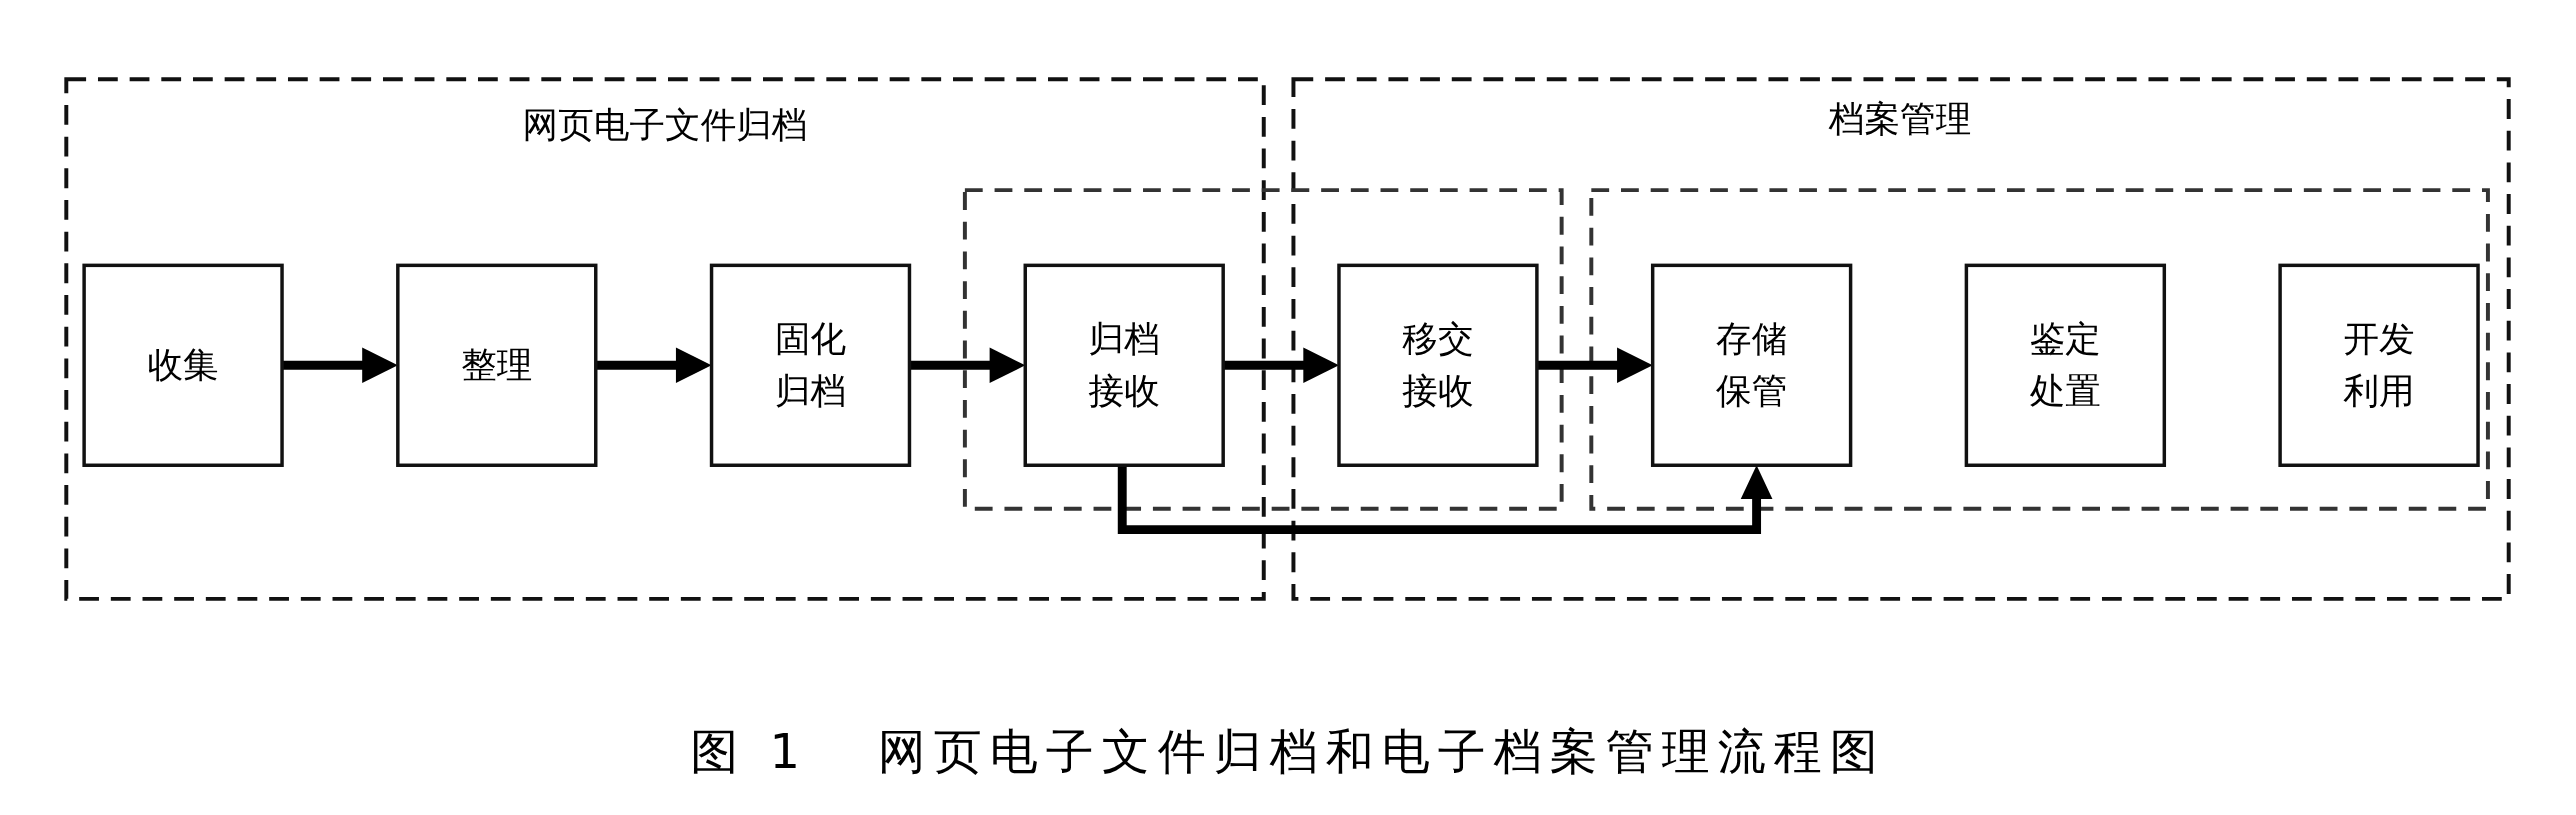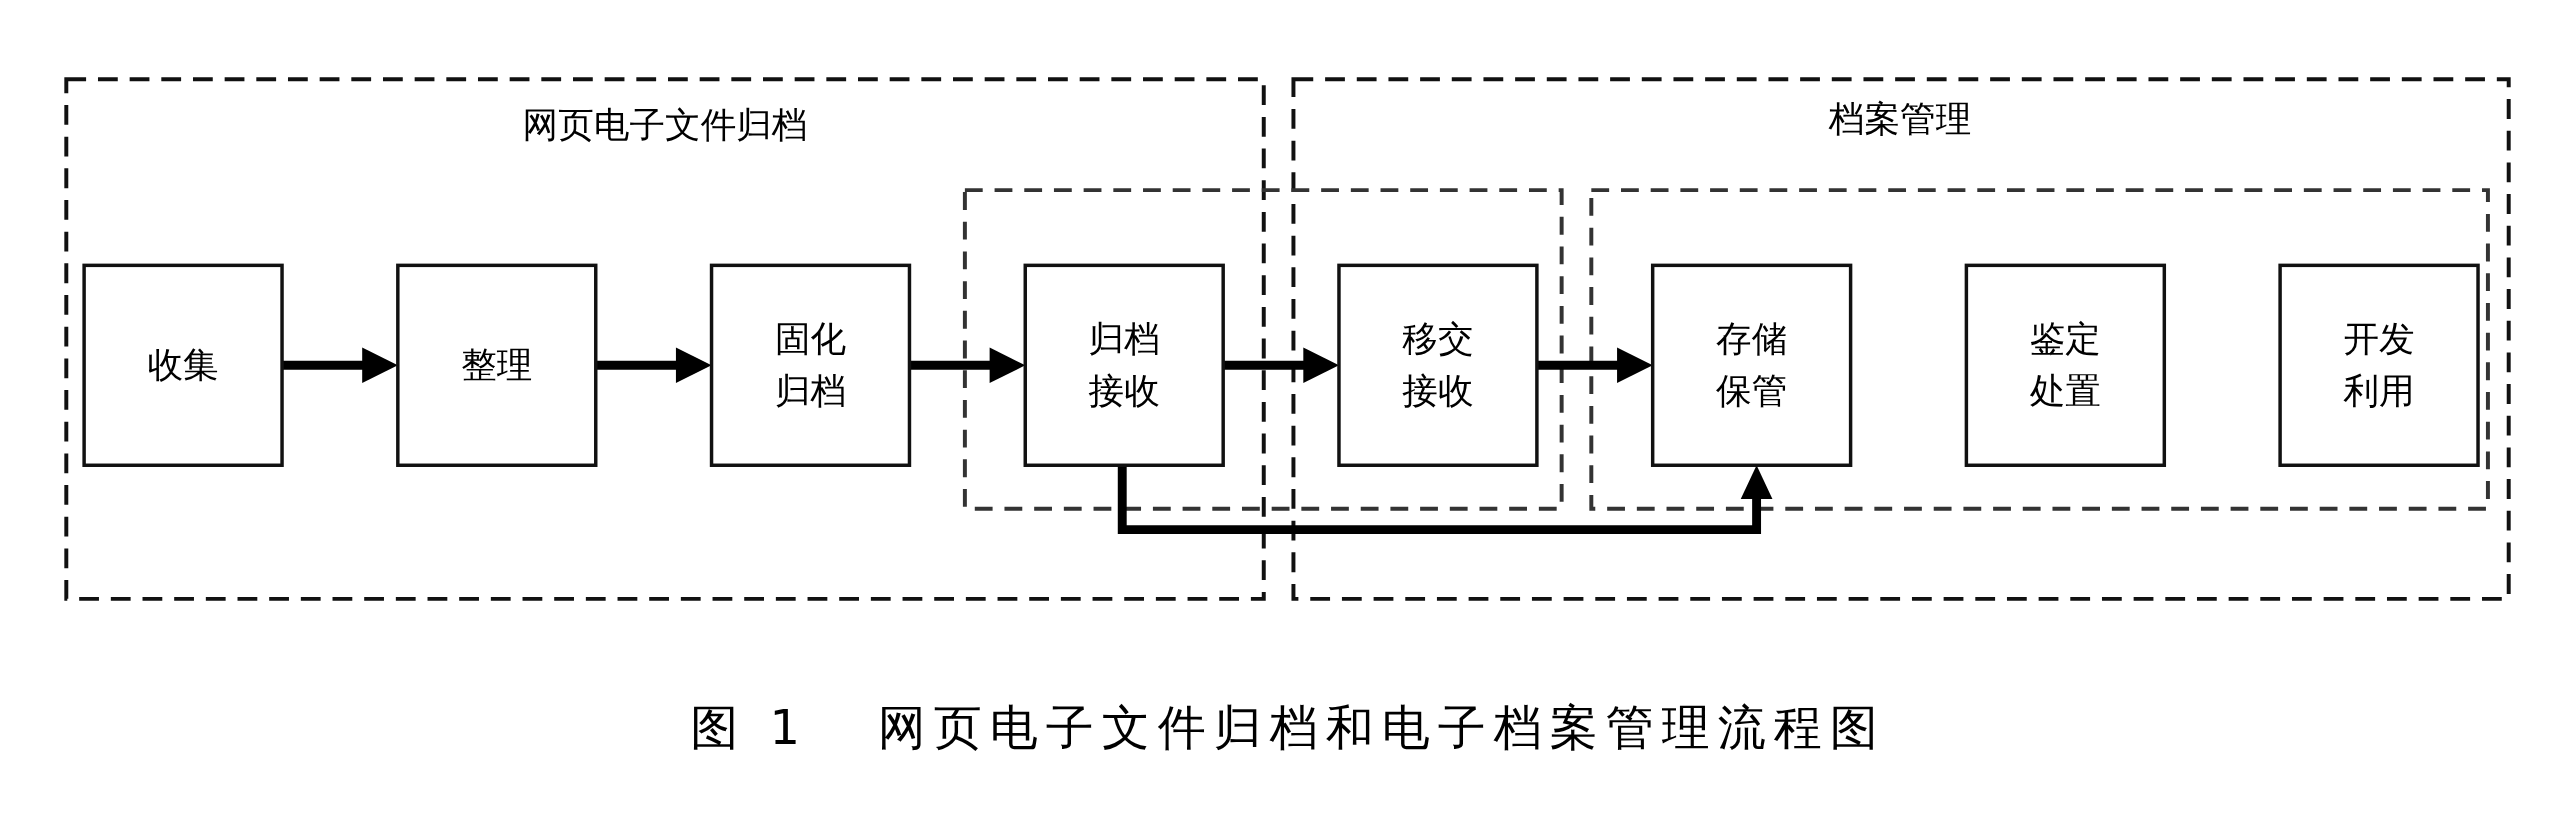--- a/index.html
+++ b/index.html
@@ -6,21 +6,21 @@
   body { width: 2576px; height: 815px; position: relative; overflow: hidden;
          font-family: "DejaVu Serif", "Liberation Serif", serif; color: #000; }
   svg#diagram { position: absolute; left: 0; top: 0; }
   .dash-outer { fill: none; stroke: #111; stroke-width: 4; stroke-dasharray: 20 12; }
   .dash-inner { fill: none; stroke: #333; stroke-width: 4; stroke-dasharray: 18 12; }
   .box { fill: #fff; stroke: #111; stroke-width: 3.5; }
   .arrow-line { stroke: #000; stroke-width: 9; fill: none; stroke-linecap: round; stroke-linejoin: miter; }
   .arrow-head { fill: #000; }
   .group-title { font-size: 36px; text-anchor: middle; fill: #000; }
   .box-text { font-size: 36px; text-anchor: middle; fill: #000; }
-  .caption { position: absolute; left: 0; width: 2576px; top: 696px; text-align: center;
+  .caption { position: absolute; left: 0; width: 2576px; top: 720px; text-align: center;
              font-family: "DejaVu Sans", "Liberation Sans", sans-serif; font-size: 48px;
              letter-spacing: 8px; white-space: pre; }
 </style>
 </head>
 <body>
 
 <svg id="diagram" width="2576" height="693" viewBox="0 0 2603 700">
 
   <rect class="dash-outer" x="67" y="80" width="1210" height="525"></rect>
   <rect class="dash-outer" x="1307" y="80" width="1228" height="525"></rect>

